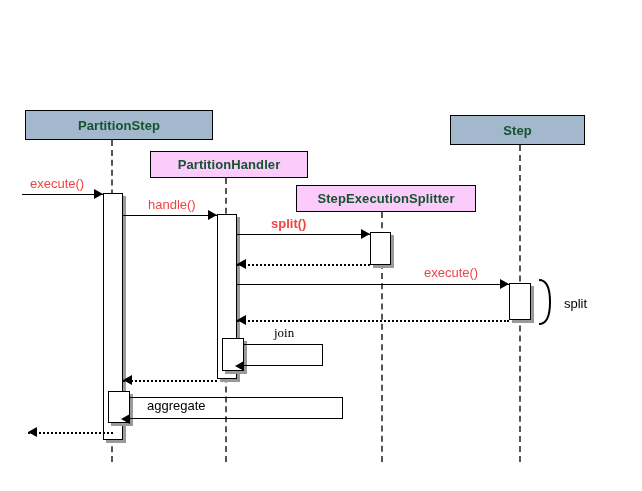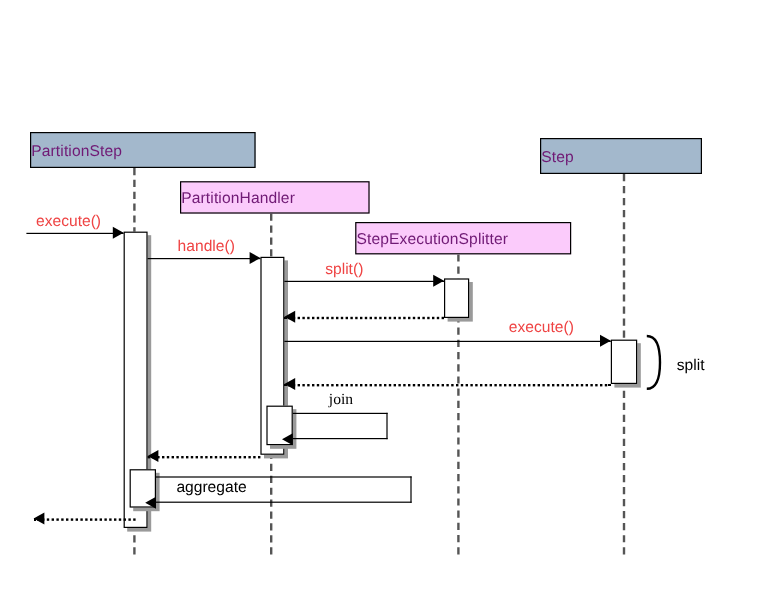--- a/index.html
+++ b/index.html
@@ -18,24 +18,24 @@
     background: #ffffff;
     overflow: hidden;
   }
   
   .participant {
     position: absolute;
     box-sizing: border-box;
     border: 1px solid #000000;
     display: flex;
     align-items: center;
-    justify-content: flex-start;
-    font-weight: normal;
+    justify-content: center;
+    font-weight: bold;
     font-size: 13px;
-    color: #701a75;
+    color: #14532d;
     letter-spacing: 0.1px;
     white-space: nowrap;
   }
   .participant.kind-interface {
     background: #a3b8cc;
   }
   .participant.kind-class {
     background: #fbcbfb;
   }
   
@@ -127,21 +127,21 @@
     <div class="lifeline" style="left: 381px; top: 212px; height: 250px;"></div>
     <div class="lifeline" style="left: 519px; top: 145px; height: 317px;"></div>
     <div class="msg-line solid" style="left: 22px; top: 194px; width: 81px;"></div>
     <div class="arrowhead right" style="left: 94px; top: 189px;"></div>
     <div class="msg-label" style="left: 30px; top: 176px;">execute()</div>
     <div class="msg-line solid" style="left: 123px; top: 215px; width: 94px;"></div>
     <div class="arrowhead right" style="left: 208px; top: 210px;"></div>
     <div class="msg-label" style="left: 148px; top: 197px;">handle()</div>
     <div class="msg-line solid" style="left: 237px; top: 234px; width: 133px;"></div>
     <div class="arrowhead right" style="left: 361px; top: 229px;"></div>
-    <div class="msg-label" style="left: 271px; top: 216px;">split()</div>
+    <div class="msg-label" style="left: 271px; top: 216px; font-weight: bold;">split()</div>
     <div class="msg-line dotted" style="left: 237px; top: 264px; width: 133px;"></div>
     <div class="arrowhead left" style="left: 237px; top: 259px;"></div>
     <div class="msg-line solid" style="left: 237px; top: 284px; width: 272px;"></div>
     <div class="arrowhead right" style="left: 500px; top: 279px;"></div>
     <div class="msg-label" style="left: 424px; top: 265px;">execute()</div>
     <div class="msg-line dotted" style="left: 237px; top: 320px; width: 272px;"></div>
     <div class="arrowhead left" style="left: 237px; top: 315px;"></div>
     <div class="msg-line dotted" style="left: 123px; top: 380px; width: 94px;"></div>
     <div class="arrowhead left" style="left: 123px; top: 375px;"></div>
     <div class="msg-line dotted" style="left: 28px; top: 432px; width: 85px;"></div>

